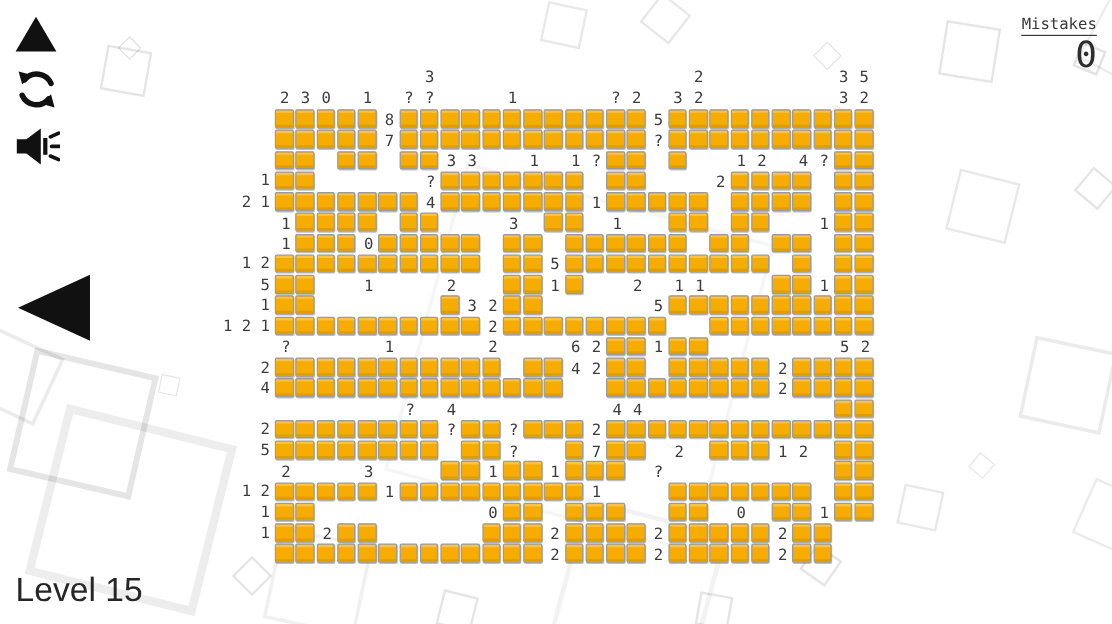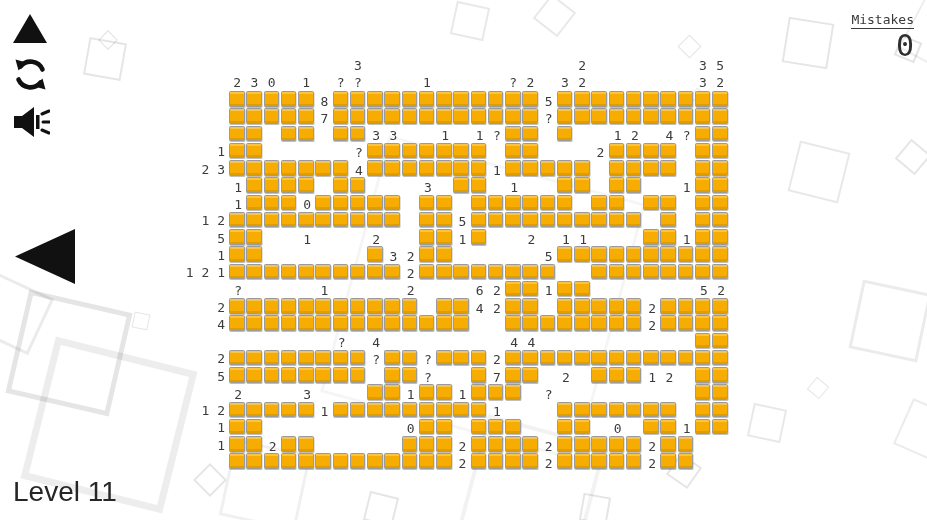--- a/index.html
+++ b/index.html
@@ -105,21 +105,21 @@
   <svg width="62" height="57" viewBox="0 0 62 57">
     <polygon points="61,1 61,56 1,28.5" fill="#111"></polygon>
   </svg>
 </div>
 
 <div id="mistakes-box">
   <span id="mistakes-label">Mistakes</span>
   <div id="mistakes-value">0</div>
 </div>
 
-<div id="level-label">Level 11</div>
+<div id="level-label">Level 15</div>
 
 <div id="board">
     <div class="tile" style="left: 229px; top: 91px; background: rgb(246, 172, 0); border-color: rgb(155, 155, 155);"></div>
     <div class="tile" style="left: 246.25px; top: 91px; background: rgb(246, 172, 0); border-color: rgb(155, 155, 155);"></div>
     <div class="tile" style="left: 263.5px; top: 91px; background: rgb(246, 172, 0); border-color: rgb(155, 155, 155);"></div>
     <div class="tile" style="left: 280.75px; top: 91px; background: rgb(246, 172, 0); border-color: rgb(155, 155, 155);"></div>
     <div class="tile" style="left: 298px; top: 91px; background: rgb(246, 172, 0); border-color: rgb(155, 155, 155);"></div>
     <div class="tile" style="left: 332.5px; top: 91px; background: rgb(246, 172, 0); border-color: rgb(155, 155, 155);"></div>
     <div class="tile" style="left: 349.75px; top: 91px; background: rgb(246, 172, 0); border-color: rgb(155, 155, 155);"></div>
     <div class="tile" style="left: 367px; top: 91px; background: rgb(246, 172, 0); border-color: rgb(155, 155, 155);"></div>
@@ -590,21 +590,21 @@
     <div class="cell-label" style="left: 617.78px; top: 428.375px;">0</div>
     <div class="cell-label" style="left: 686.78px; top: 428.375px;">1</div>
     <div class="cell-label" style="left: 272.78px; top: 445.625px;">2</div>
     <div class="cell-label" style="left: 462.53px; top: 445.625px;">2</div>
     <div class="cell-label" style="left: 548.78px; top: 445.625px;">2</div>
     <div class="cell-label" style="left: 652.28px; top: 445.625px;">2</div>
     <div class="cell-label" style="left: 462.53px; top: 462.875px;">2</div>
     <div class="cell-label" style="left: 548.78px; top: 462.875px;">2</div>
     <div class="cell-label" style="left: 652.28px; top: 462.875px;">2</div>
     <div class="left-label" style="left: 225px; top: 151.375px;">1</div>
-    <div class="left-label" style="left: 225px; top: 168.625px;">2 3</div>
+    <div class="left-label" style="left: 225px; top: 168.625px;">2 1</div>
     <div class="left-label" style="left: 225px; top: 220.375px;">1 2</div>
     <div class="left-label" style="left: 225px; top: 237.625px;">5</div>
     <div class="left-label" style="left: 225px; top: 254.875px;">1</div>
     <div class="left-label" style="left: 225px; top: 272.125px;">1 2 1</div>
     <div class="left-label" style="left: 225px; top: 306.625px;">2</div>
     <div class="left-label" style="left: 225px; top: 323.875px;">4</div>
     <div class="left-label" style="left: 225px; top: 358.375px;">2</div>
     <div class="left-label" style="left: 225px; top: 375.625px;">5</div>
     <div class="left-label" style="left: 225px; top: 410.125px;">1 2</div>
     <div class="left-label" style="left: 225px; top: 427.375px;">1</div>

